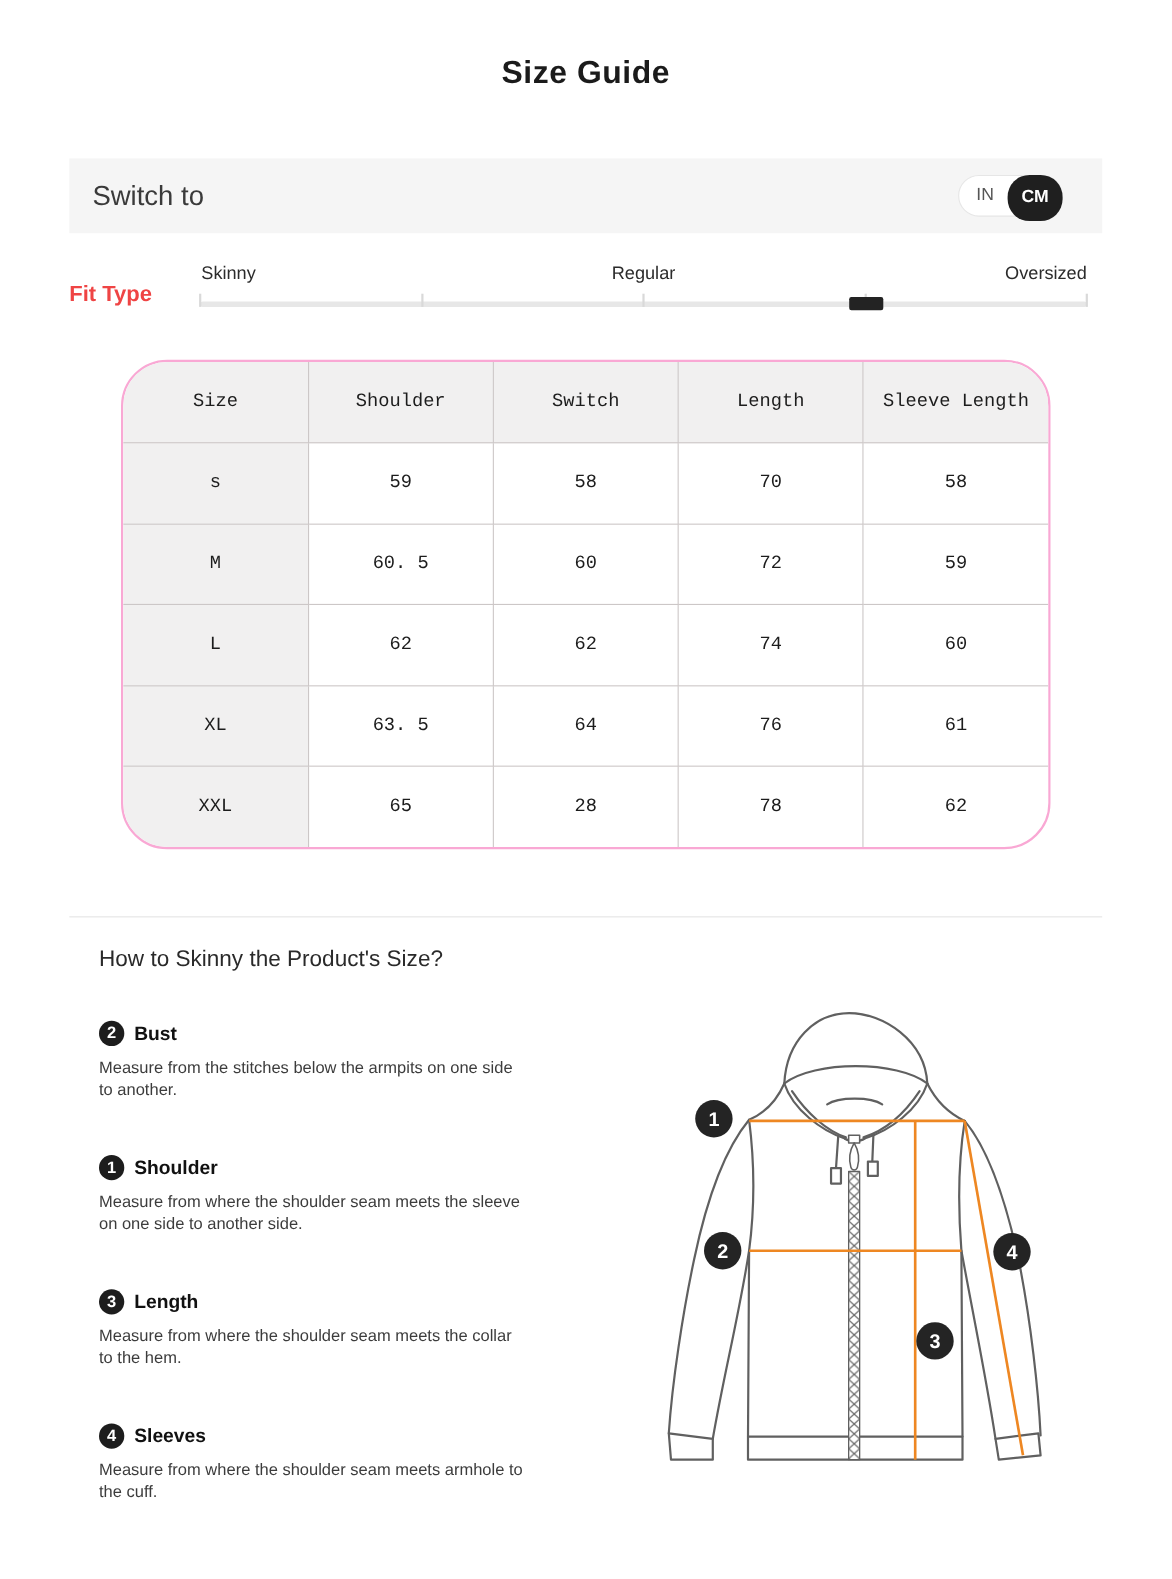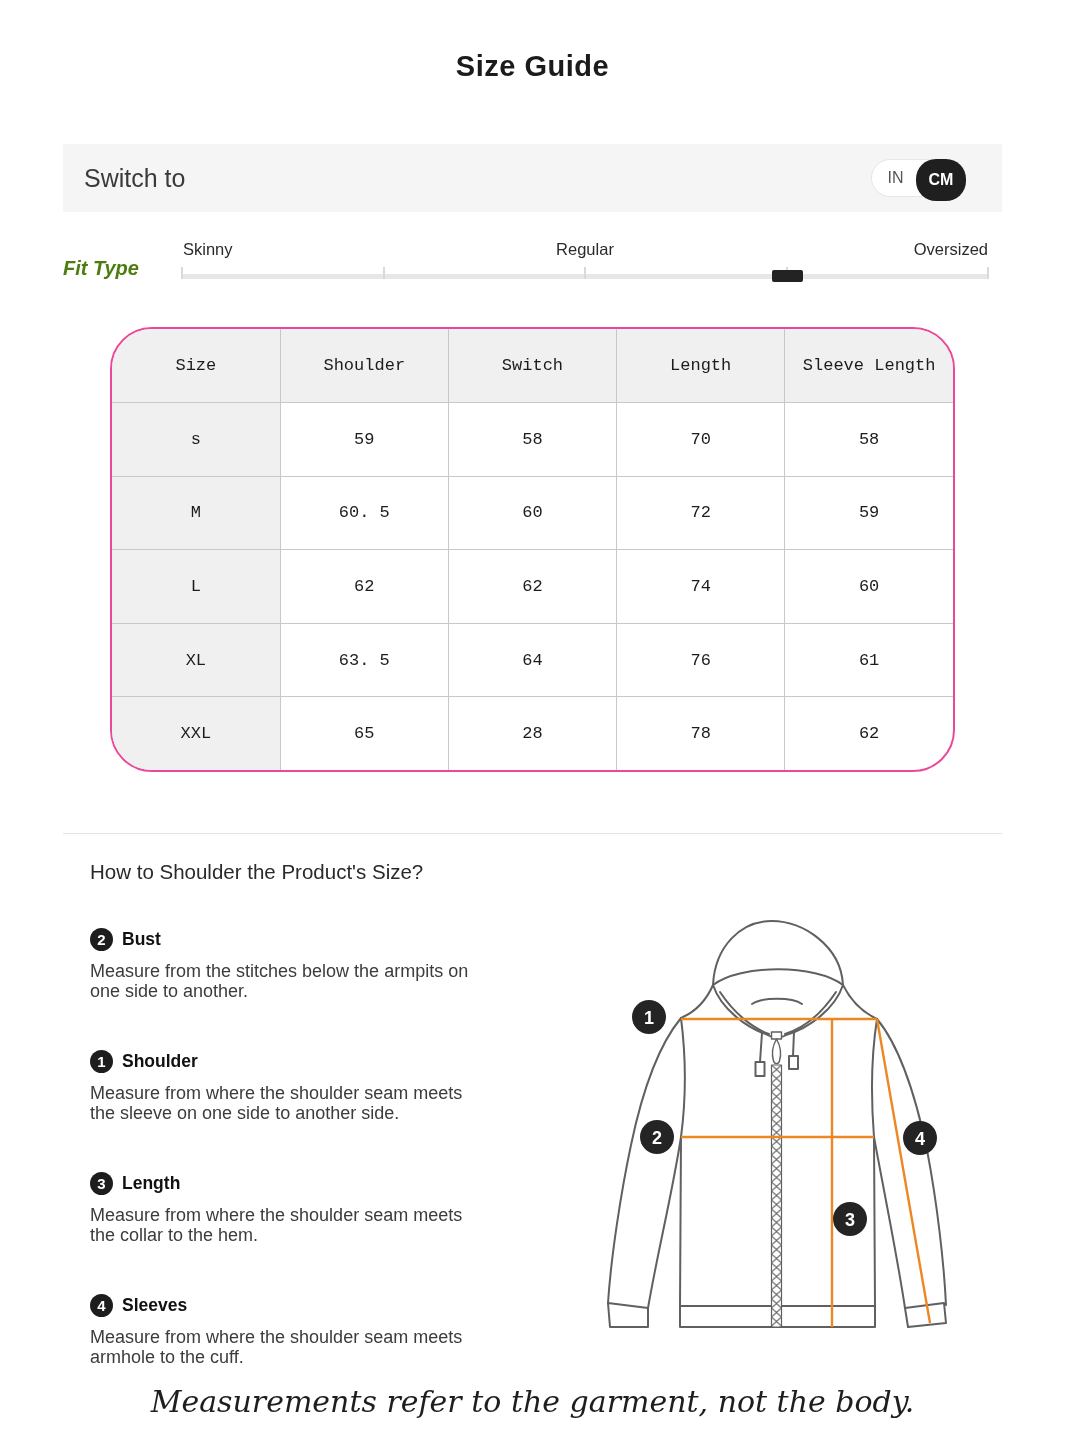--- a/index.html
+++ b/index.html
@@ -16,32 +16,32 @@
   .unit-bar-label{font-size:25px;color:#3a3a3a;margin-left:21px;}
   .unit-toggle{position:relative;width:95px;height:38px;margin-right:36px;background:#fff;
     border:1px solid #e6e6e6;border-radius:20px;box-sizing:border-box;cursor:pointer;}
   .unit-in{position:absolute;left:0;top:0;width:47px;height:36px;display:flex;align-items:center;
     justify-content:center;font-size:16px;color:#555;}
   .unit-cm{position:absolute;right:-1px;top:-1px;width:50px;height:42px;background:#1f1f1f;
     border-radius:20px;display:flex;align-items:center;justify-content:center;
     font-size:16px;font-weight:600;color:#fff;}
 
   
-  .fit-label{position:absolute;left:63px;top:257px;font-size:20px;font-weight:700;color:#4d7c0f;font-style:italic;}
+  .fit-label{position:absolute;left:63px;top:257px;font-size:20px;font-weight:700;color:#ef4444;}
   .fit-opt{position:absolute;top:240px;font-size:16.5px;color:#2b2b2b;}
   .fit-opt.skinny{left:183px;}
   .fit-opt.regular{left:182px;width:806px;text-align:center;}
   .fit-opt.oversized{left:182px;width:806px;text-align:right;}
   .fit-track{position:absolute;left:182px;top:274px;width:806px;height:5px;background:#e7e7e7;border-radius:3px;}
   .fit-tick{position:absolute;top:-7px;width:2px;height:12px;background:#d9d9d9;}
   .fit-handle{position:absolute;left:772px;top:270px;width:31px;height:12px;background:#232323;border-radius:2px;}
 
   
   .size-table-wrap{position:absolute;left:110px;top:327px;width:845px;height:445px;
-    border:2px solid #ec4899;border-radius:42px;overflow:hidden;box-sizing:border-box;background:#fff;}
+    border:2px solid #f9a8d4;border-radius:42px;overflow:hidden;box-sizing:border-box;background:#fff;}
   table.size-table{border-collapse:collapse;width:100%;height:100%;table-layout:fixed;
     font-family:"Liberation Mono",monospace;font-size:17px;color:#1c1c1c;}
   table.size-table th,table.size-table td{text-align:center;vertical-align:middle;
     border:1px solid #ccc7c7;font-weight:400;}
   table.size-table tr:first-child th{border-top:none;}
   table.size-table tr td:first-child,table.size-table tr th:first-child{border-left:none;}
   table.size-table tr td:last-child,table.size-table tr th:last-child{border-right:none;}
   table.size-table tr:last-child td{border-bottom:none;}
   table.size-table th{background:#f1f0f0;height:71px;}
   table.size-table td{height:70px;}
@@ -51,21 +51,21 @@
   .divider{position:absolute;left:63px;top:833px;width:939px;height:1px;background:#e4e4e4;}
 
   
   .howto-heading{position:absolute;left:90px;top:860px;font-size:20.5px;color:#2a2a2a;}
   .measure-list{position:absolute;left:90px;top:927px;width:400px;display:flex;flex-direction:column;gap:48px;}
   .measure-item{display:block;}
   .measure-head{display:flex;align-items:center;gap:9px;height:24px;}
   .measure-badge{width:23px;height:23px;border-radius:50%;background:#1d1d1d;color:#fff;
     font-size:15px;font-weight:700;display:flex;align-items:center;justify-content:center;}
   .measure-title{font-size:17.5px;font-weight:700;color:#111;}
-  .measure-desc{margin-top:10px;width:388px;font-size:18px;line-height:20px;color:#3c3c3c;}
+  .measure-desc{margin-top:10px;width:388px;font-size:15px;line-height:20px;color:#3c3c3c;}
 
   
   .diagram{position:absolute;left:600px;top:905px;width:465px;height:440px;}
 
   
   .footer-note{position:absolute;left:0;top:1384px;width:100%;text-align:center;
     font-family:"DejaVu Serif",serif;font-style:italic;font-size:30px;color:#1e1e1e;}
 </style>
 </head>
 <body>
@@ -141,21 +141,21 @@
             <td>28</td>
             <td>78</td>
             <td>62</td>
           </tr>
         </tbody>
     </table>
   </div>
 
   <div class="divider"></div>
 
-  <div class="howto-heading">How to Shoulder the Product's Size?</div>
+  <div class="howto-heading">How to Skinny the Product's Size?</div>
   <div class="measure-list" id="measure-list">
       <div class="measure-item">
         <div class="measure-head">
           <span class="measure-badge">2</span>
           <span class="measure-title">Bust</span>
         </div>
         <div class="measure-desc">Measure from the stitches below the armpits on one side to another.</div>
       </div>
       <div class="measure-item">
         <div class="measure-head">
@@ -231,14 +231,13 @@
       <text x="49" y="118.5" fill="#fff">1</text>
       <circle cx="57" cy="232" r="17" fill="#242424"></circle>
       <text x="57" y="238.5" fill="#fff">2</text>
       <circle cx="250" cy="314" r="17" fill="#242424"></circle>
       <text x="250" y="320.5" fill="#fff">3</text>
       <circle cx="320" cy="233" r="17" fill="#242424"></circle>
       <text x="320" y="239.5" fill="#fff">4</text>
     </g>
   </svg>
 
-  <div class="footer-note">Measurements refer to the garment, not the body.</div>
 </div>
 
 </body></html>

